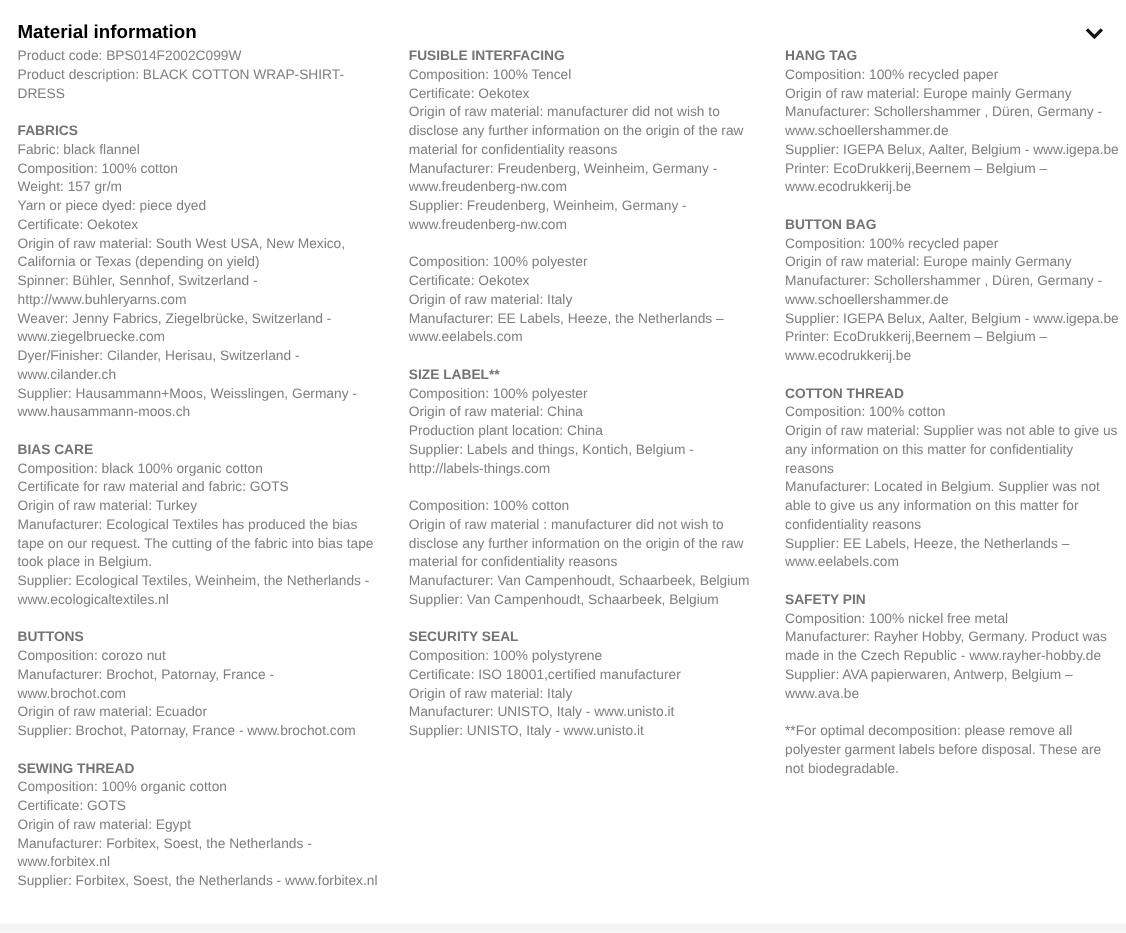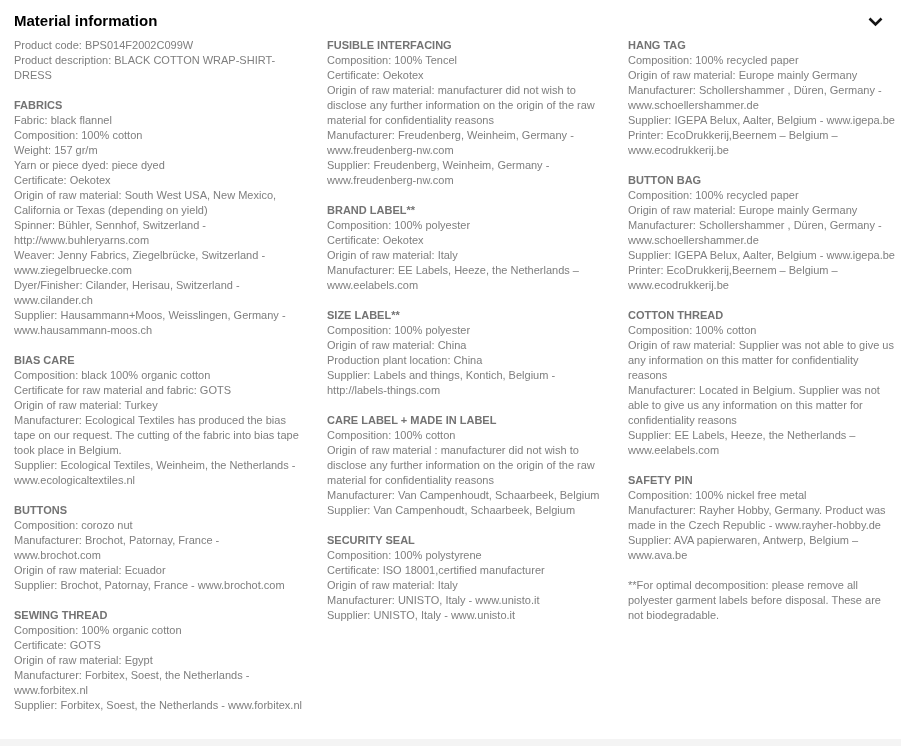--- a/index.html
+++ b/index.html
@@ -12,21 +12,21 @@
   html,body{width:901px;height:746px;}
   body{
     background:var(--c-bg);
     font-family:"Liberation Sans","DejaVu Sans",sans-serif;
     position:relative;
     overflow:hidden;
   }
   .panel{width:901px;height:746px;position:relative;}
   .panel-header{
     display:flex;
-    align-items:center;
+    align-items:flex-end;
     justify-content:space-between;
     padding:5px 16px 0 14px;
     height:36px;
   }
   .panel-title{
     font-size:15px;
     font-weight:bold;
     color:var(--c-title);
     letter-spacing:0;
     line-height:20px;
@@ -124,35 +124,33 @@
     <div class="col">
         <div class="section">
           <div class="section-heading">FUSIBLE INTERFACING</div>
           <div class="field-line">Composition: 100% Tencel</div>
           <div class="field-line">Certificate: Oekotex</div>
           <div class="field-line">Origin of raw material: manufacturer did not wish to disclose any further information on the origin of the raw material for confidentiality reasons</div>
           <div class="field-line">Manufacturer: Freudenberg, Weinheim, Germany - www.freudenberg-nw.com</div>
           <div class="field-line">Supplier: Freudenberg, Weinheim, Germany - www.freudenberg-nw.com</div>
         </div>
         <div class="section">
-          <div class="section-heading">BRAND LABEL**</div>
           <div class="field-line">Composition: 100% polyester</div>
           <div class="field-line">Certificate: Oekotex</div>
           <div class="field-line">Origin of raw material: Italy</div>
           <div class="field-line">Manufacturer: EE Labels, Heeze, the Netherlands – www.eelabels.com</div>
         </div>
         <div class="section">
           <div class="section-heading">SIZE LABEL**</div>
           <div class="field-line">Composition: 100% polyester</div>
           <div class="field-line">Origin of raw material: China</div>
           <div class="field-line">Production plant location: China</div>
           <div class="field-line">Supplier: Labels and things, Kontich, Belgium - http://labels-things.com</div>
         </div>
         <div class="section">
-          <div class="section-heading">CARE LABEL + MADE IN LABEL</div>
           <div class="field-line">Composition: 100% cotton</div>
           <div class="field-line">Origin of raw material : manufacturer did not wish to disclose any further information on the origin of the raw material for confidentiality reasons</div>
           <div class="field-line">Manufacturer: Van Campenhoudt, Schaarbeek, Belgium</div>
           <div class="field-line">Supplier: Van Campenhoudt, Schaarbeek, Belgium</div>
         </div>
         <div class="section">
           <div class="section-heading">SECURITY SEAL</div>
           <div class="field-line">Composition: 100% polystyrene</div>
           <div class="field-line">Certificate: ISO 18001,certified manufacturer</div>
           <div class="field-line">Origin of raw material: Italy</div>

